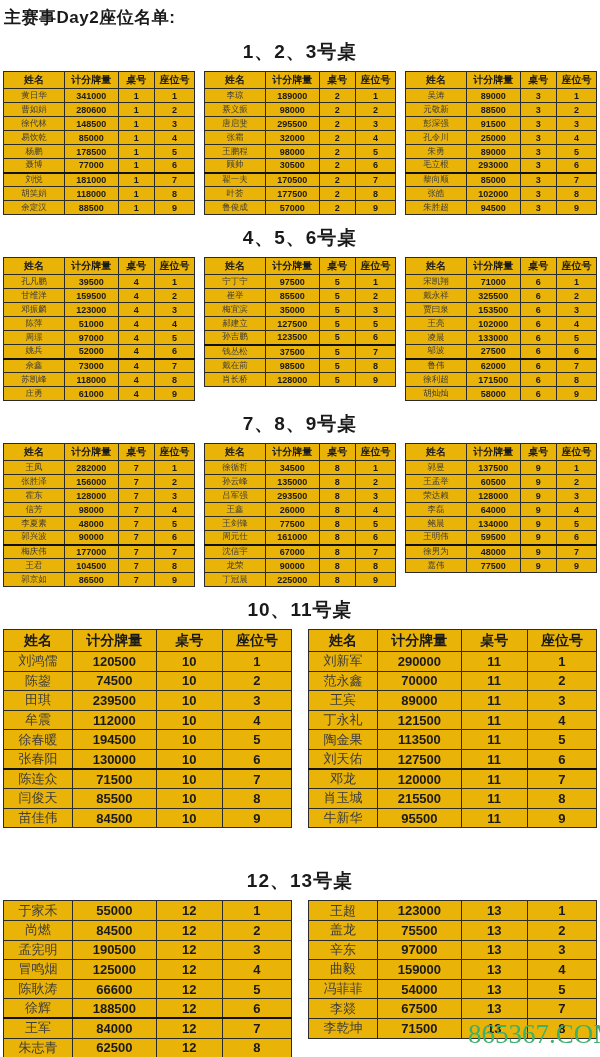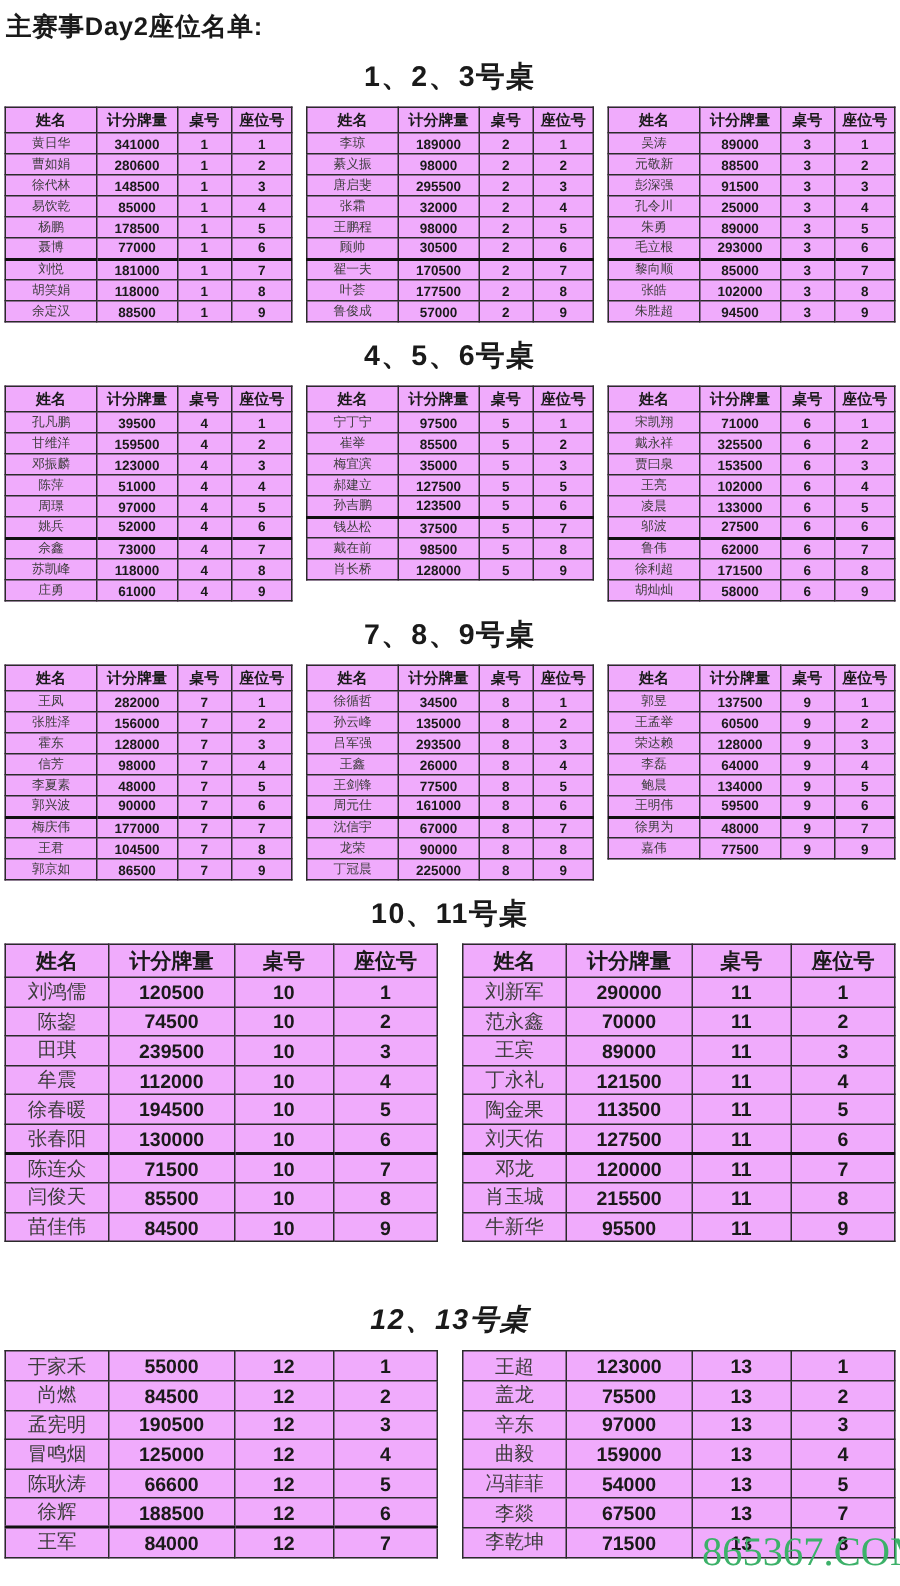--- a/index.html
+++ b/index.html
@@ -9,25 +9,25 @@
     background:#ffffff; font-family:"Liberation Sans","DejaVu Sans",sans-serif;
     color:#1a1a1a;
   }
   .page-title {
     font-size:17px; font-weight:bold; padding:6px 4px 0 4px; letter-spacing:0.5px;
   }
   .section-heading {
     text-align:center; font-weight:bold; font-size:19px; line-height:22px;
     margin-top:12px; margin-bottom:8px; letter-spacing:1px;
   }
-  .section-heading.big-gap { margin-top:42px;font-style:italic; }
+  .section-heading.big-gap { margin-top:42px; }
   .tables-row {
     display:flex; justify-content:space-between; padding:0 3px; align-items:flex-start;
   }
-  table { border-collapse:collapse; table-layout:fixed; background:#f0abfc; }
+  table { border-collapse:collapse; table-layout:fixed; background:#eab308; }
   th, td {
     border:1px solid #2b2b2b; text-align:center; vertical-align:middle;
     overflow:hidden; white-space:nowrap;
   }
   
   table.small { width:192px; }
   table.small th { height:17px; font-size:10px; font-weight:bold; }
   table.small td { height:14px; font-size:9px; }
   table.small td.name  { color:#3d3d3d; font-size:8.5px; }
   table.small td.num   { font-weight:bold; font-size:9px; }
@@ -888,20 +888,26 @@
             <td class="num">188500</td>
             <td class="num">12</td>
             <td class="num">6</td>
           </tr>
           <tr>
             <td class="name">王军</td>
             <td class="num">84000</td>
             <td class="num">12</td>
             <td class="num">7</td>
           </tr>
+          <tr>
+            <td class="name">朱志青</td>
+            <td class="num">62500</td>
+            <td class="num">12</td>
+            <td class="num">8</td>
+          </tr>
         </tbody>
       </table>
       <table class="large">
         <colgroup>
           <col style="width: 24%;">
           <col style="width: 29%;">
           <col style="width: 23%;">
           <col style="width: 24%;">
         </colgroup>
         <tbody>

